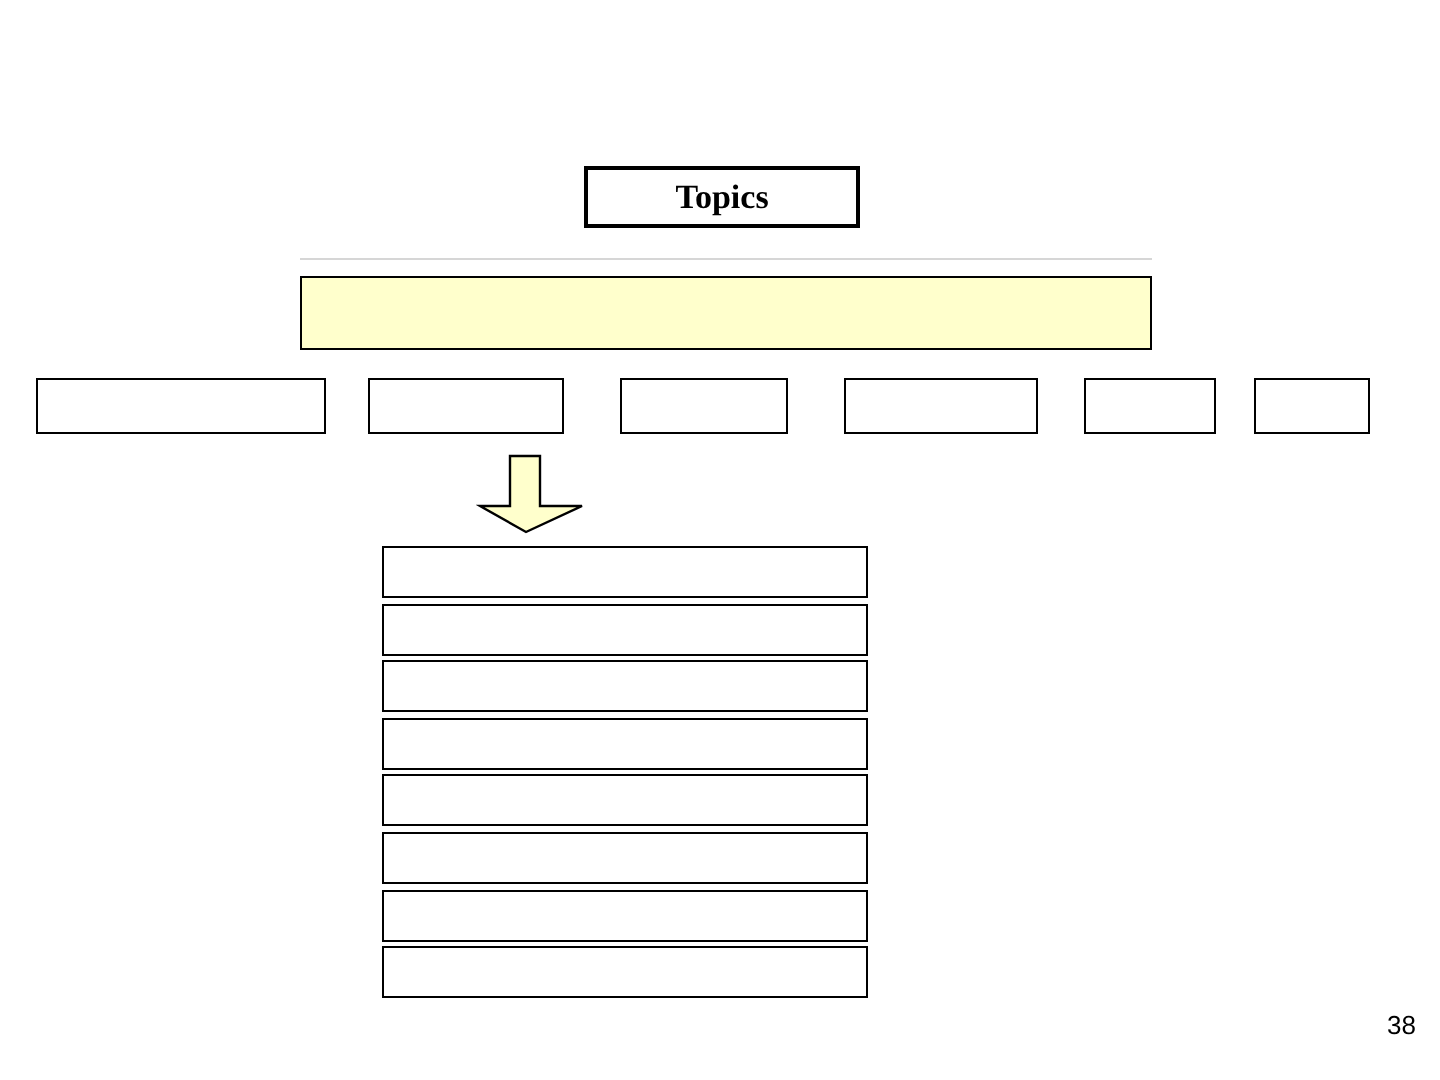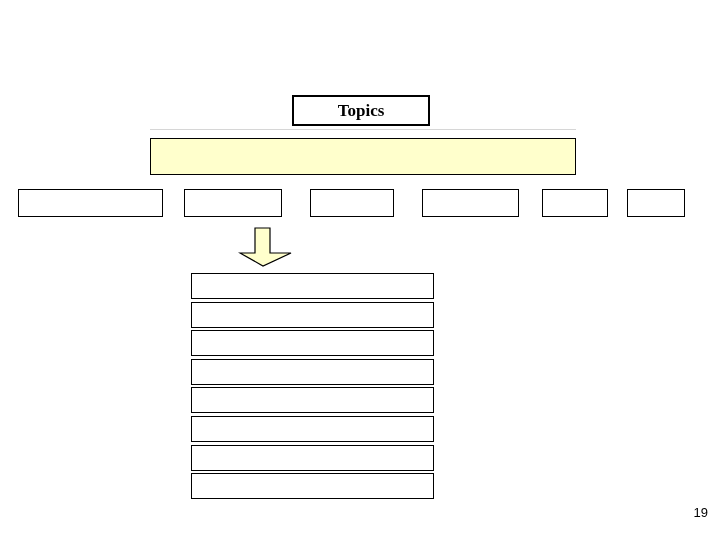--- a/index.html
+++ b/index.html
@@ -30,21 +30,20 @@
     background: #ffffff;
     border: 2px solid #000000;
     box-sizing: border-box;
     display: flex;
     align-items: center;
     justify-content: center;
     font-family: "Liberation Serif", "DejaVu Serif", serif;
     font-weight: bold;
     font-size: 17px;
     color: #000000;
-    margin-top: 12px;
   }
   .faint-line {
     position: absolute;
     left: 150px;
     top: 129px;
     width: 426px;
     height: 1px;
   }
   .highlight-bar {
     position: absolute;
@@ -121,15 +120,15 @@
     <div class="list-box"></div>
     <div class="list-box"></div>
     <div class="list-box"></div>
     <div class="list-box"></div>
     <div class="list-box"></div>
     <div class="list-box"></div>
     <div class="list-box"></div>
     <div class="list-box"></div>
   </div>
 
-  <div class="page-number">19</div>
+  <div class="page-number">38</div>
 
 </div>
 
 </body></html>

